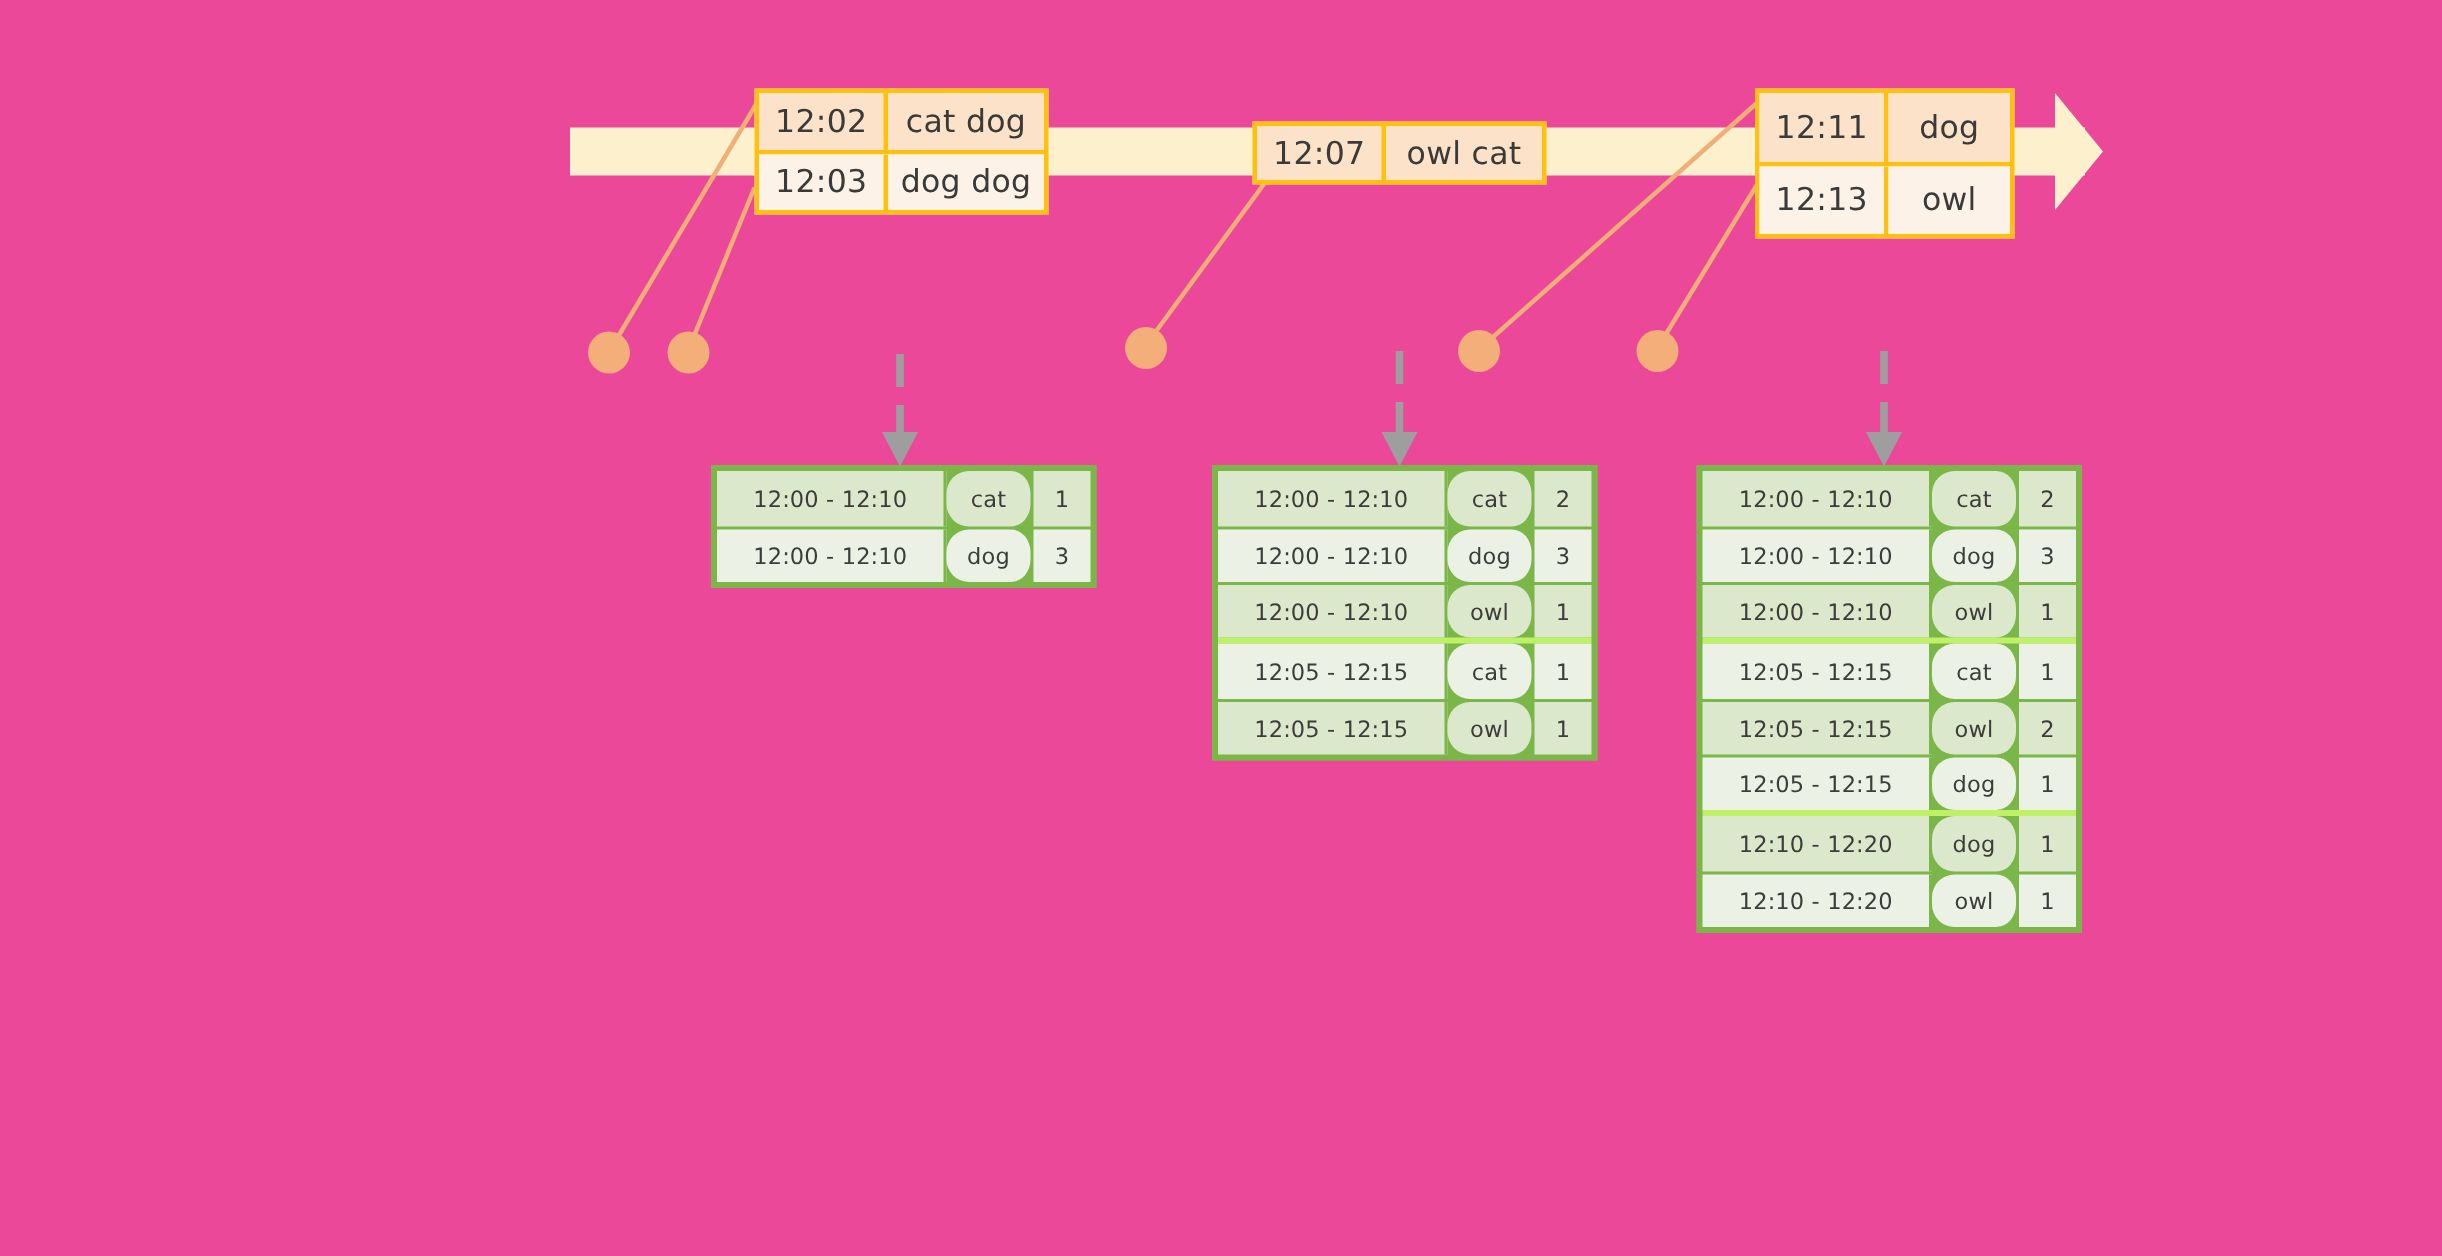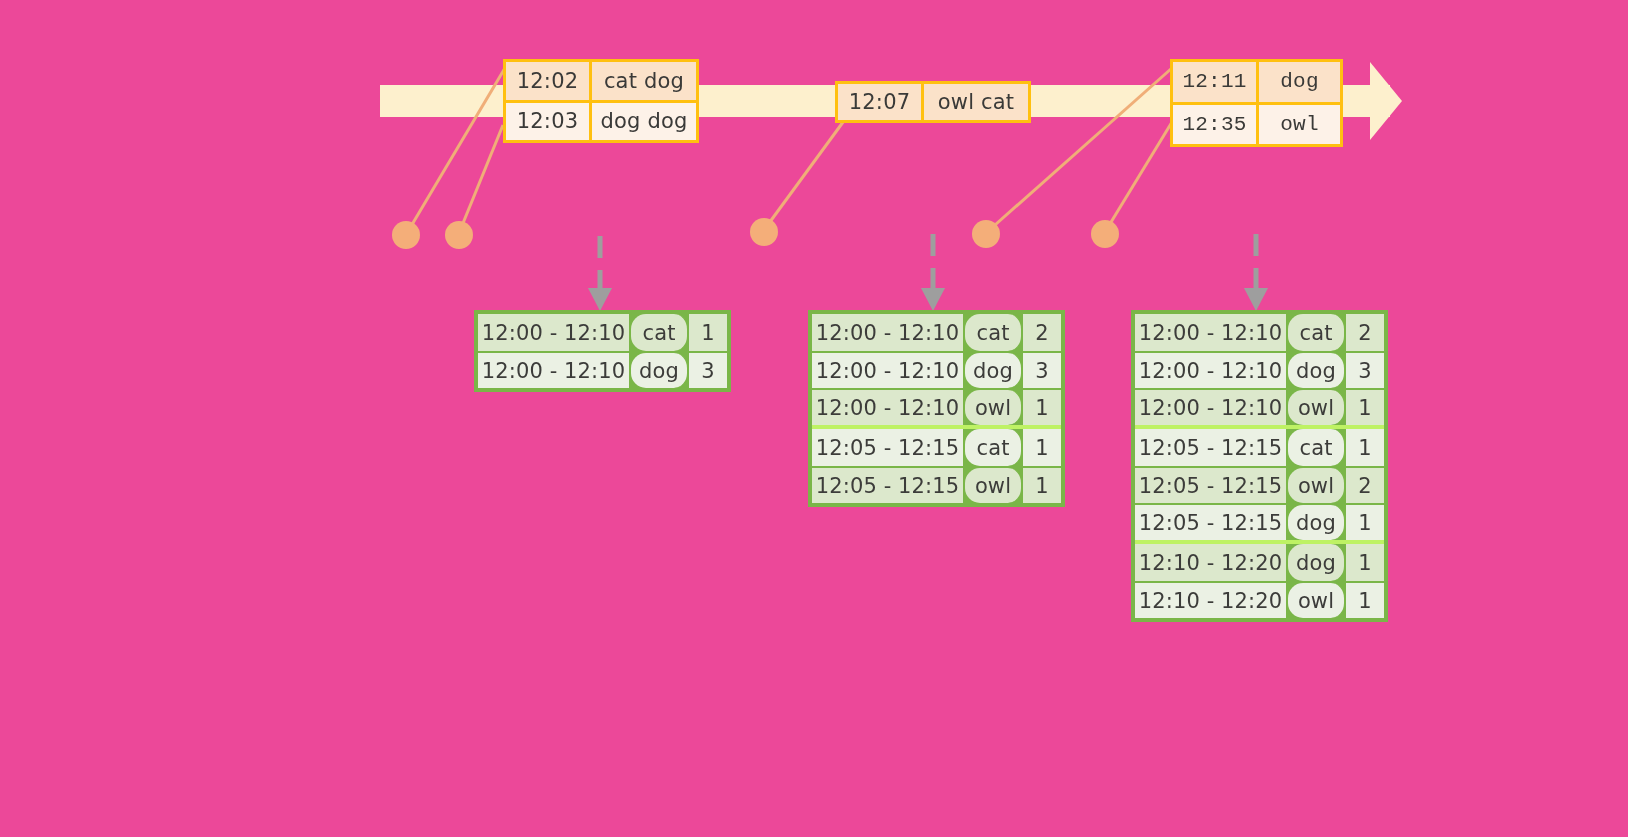--- a/index.html
+++ b/index.html
@@ -85,21 +85,21 @@
     box-sizing: border-box;
   }
   .rt-row + .rt-row {
     border-top: 2px solid #7AB648;
   }
   .rt-cell {
     box-sizing: border-box;
     display: flex;
     align-items: center;
     justify-content: center;
-    font-size: 21px;
+    font-size: 15px;
     color: #3C3C3A;
     background: #DCE8CC;
     letter-spacing: 0.1px;
     text-align: center;
   }
   .rt-row.light .rt-cell {
     background: #EBF1E4;
   }
   .rt-cell.window { width: 153px; border-right: 2px solid #7AB648; }
   .rt-cell.key    { width: 58px;  border-right: 2px solid #7AB648; border-radius: 15px; }
@@ -157,27 +157,27 @@
     </div>
   </div>
 
   <div class="event-box" style="left:835px; top:81px; width:196px; height:42px;">
     <div class="event-row">
       <span class="ev-time">12:07</span>
       <span class="ev-words">owl cat</span>
     </div>
   </div>
 
-  <div class="event-box" style="left:1170px; top:59px; width:173px; height:88px;font-family:Liberation Mono, monospace;">
+  <div class="event-box" style="left:1170px; top:59px; width:173px; height:100px;">
     <div class="event-row">
       <span class="ev-time">12:11</span>
       <span class="ev-words">dog</span>
     </div>
     <div class="event-row alt">
-      <span class="ev-time">12:35</span>
+      <span class="ev-time">12:13</span>
       <span class="ev-words">owl</span>
     </div>
   </div>
 
   <div class="result-table" id="table-1" style="left:474px; top:310px;">
       <div class="rt-group">
         <div class="rt-row">
           <div class="rt-cell window">12:00 - 12:10</div>
           <div class="rt-cell key">cat</div>
           <div class="rt-cell count">1</div>

